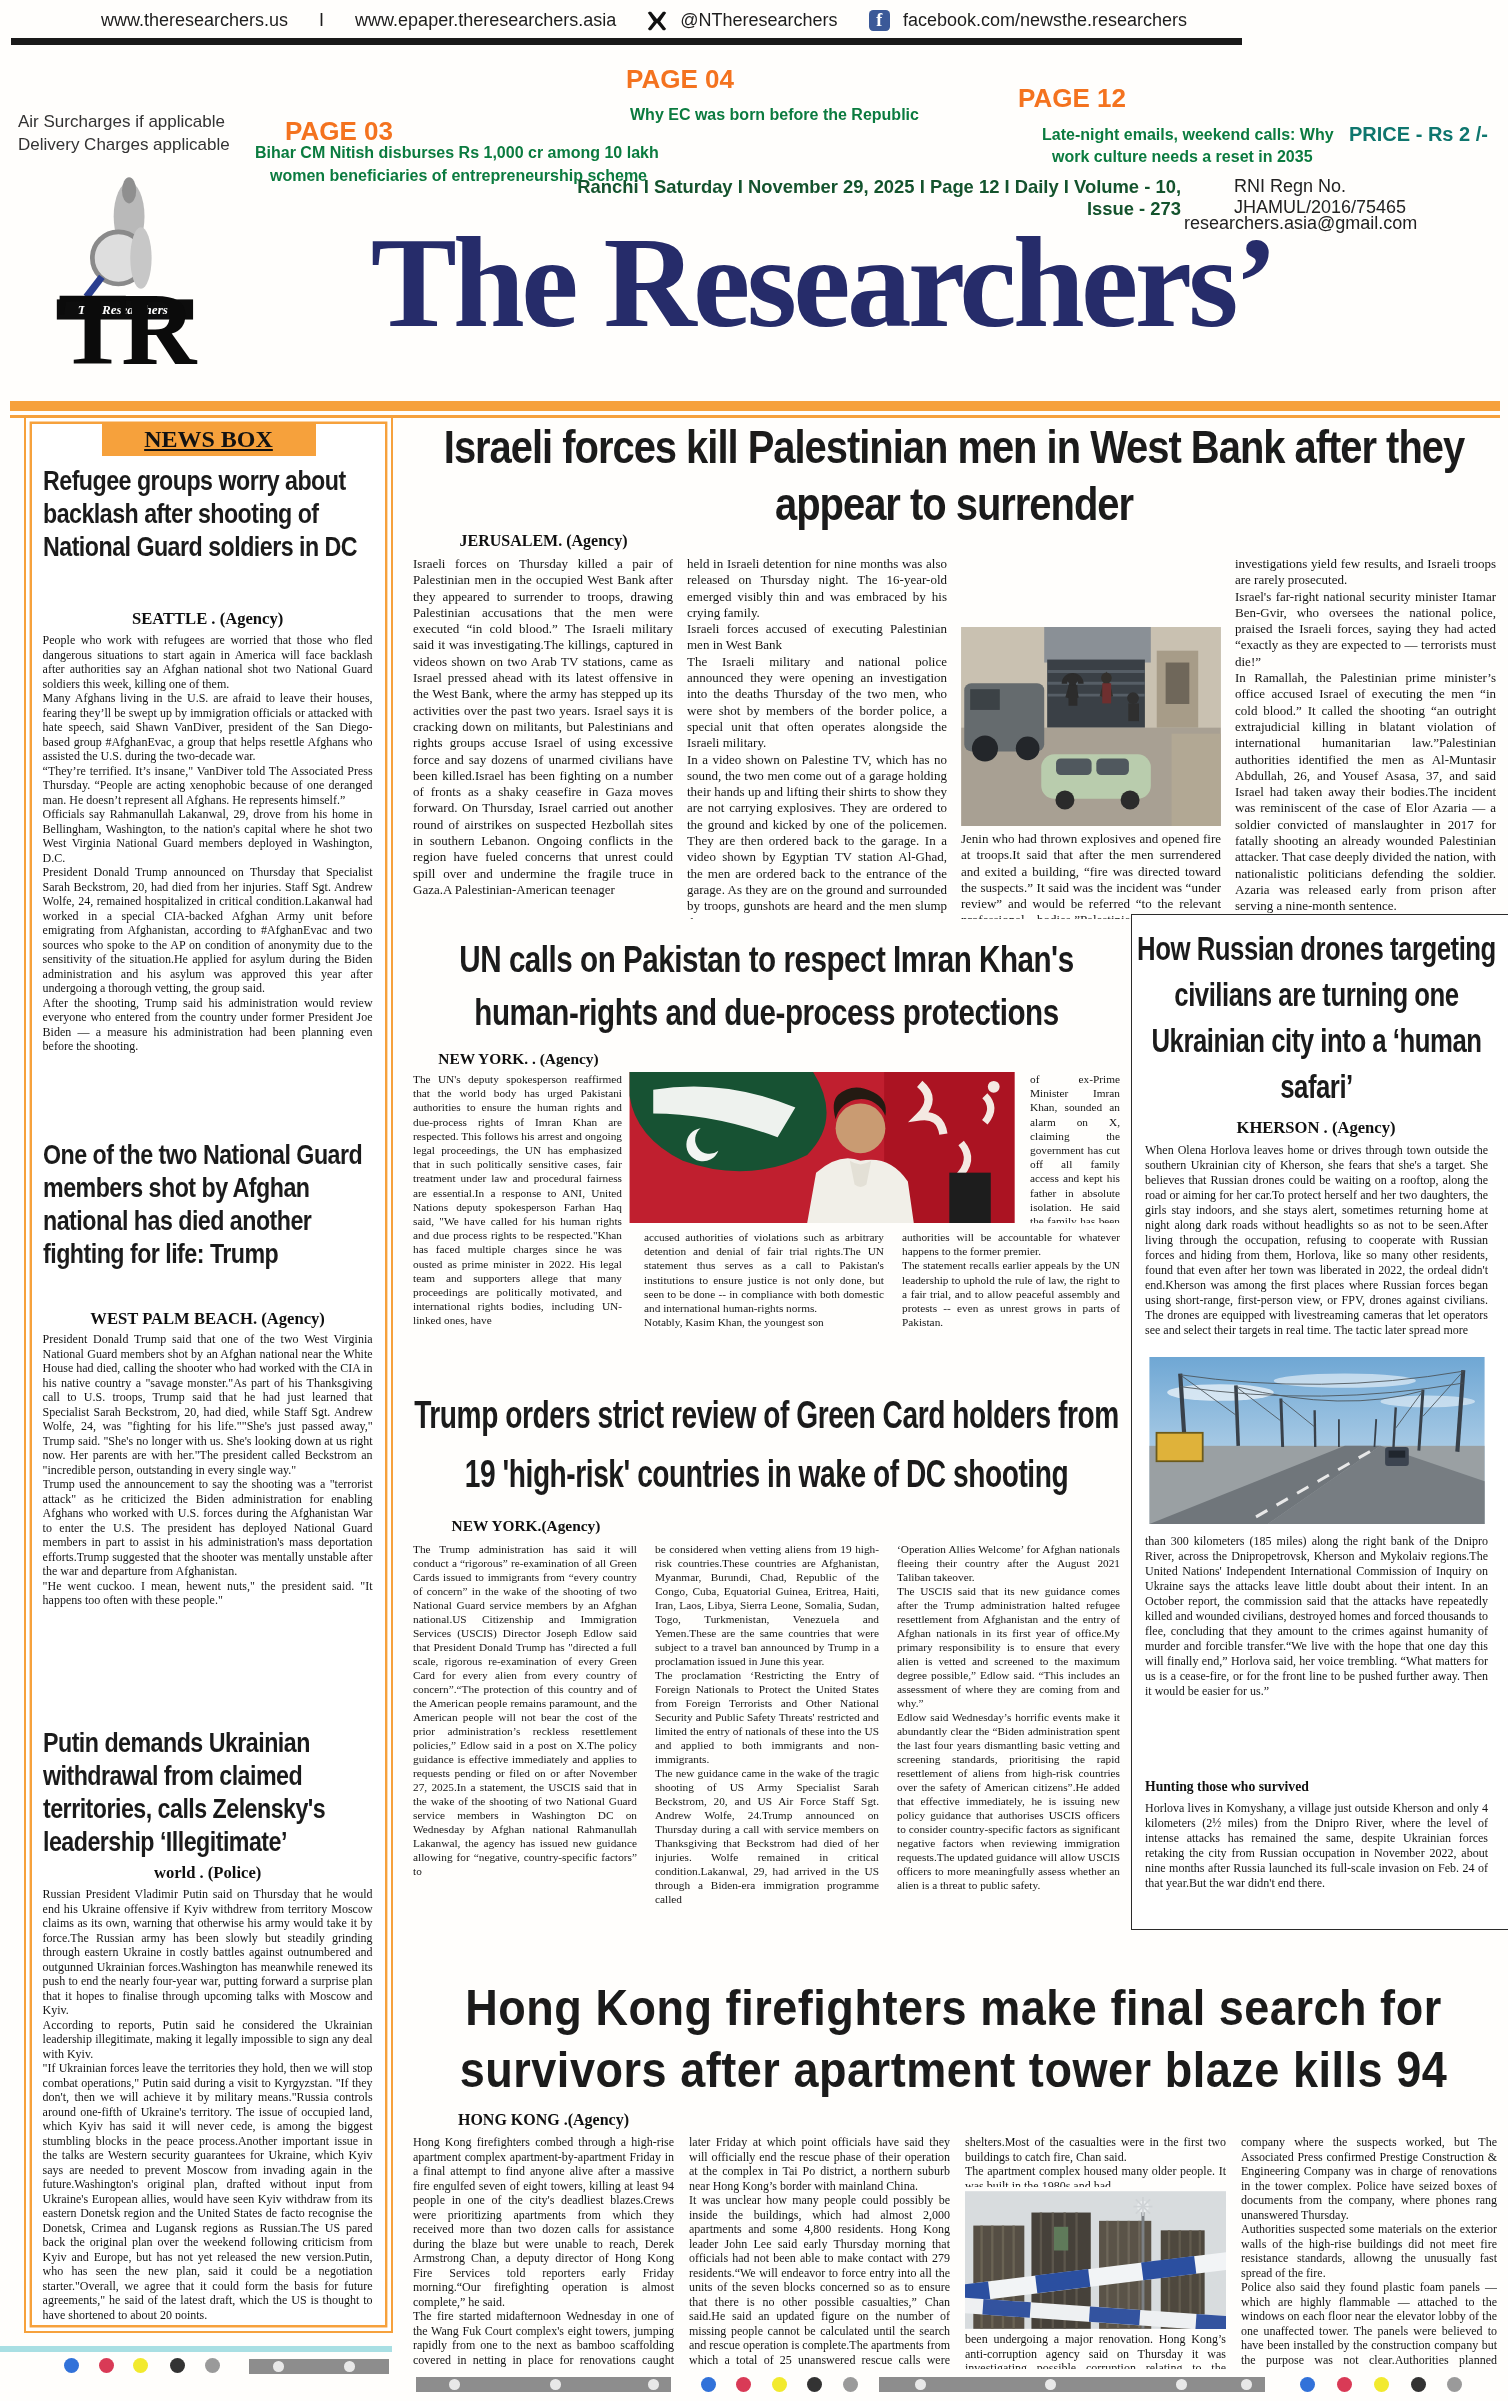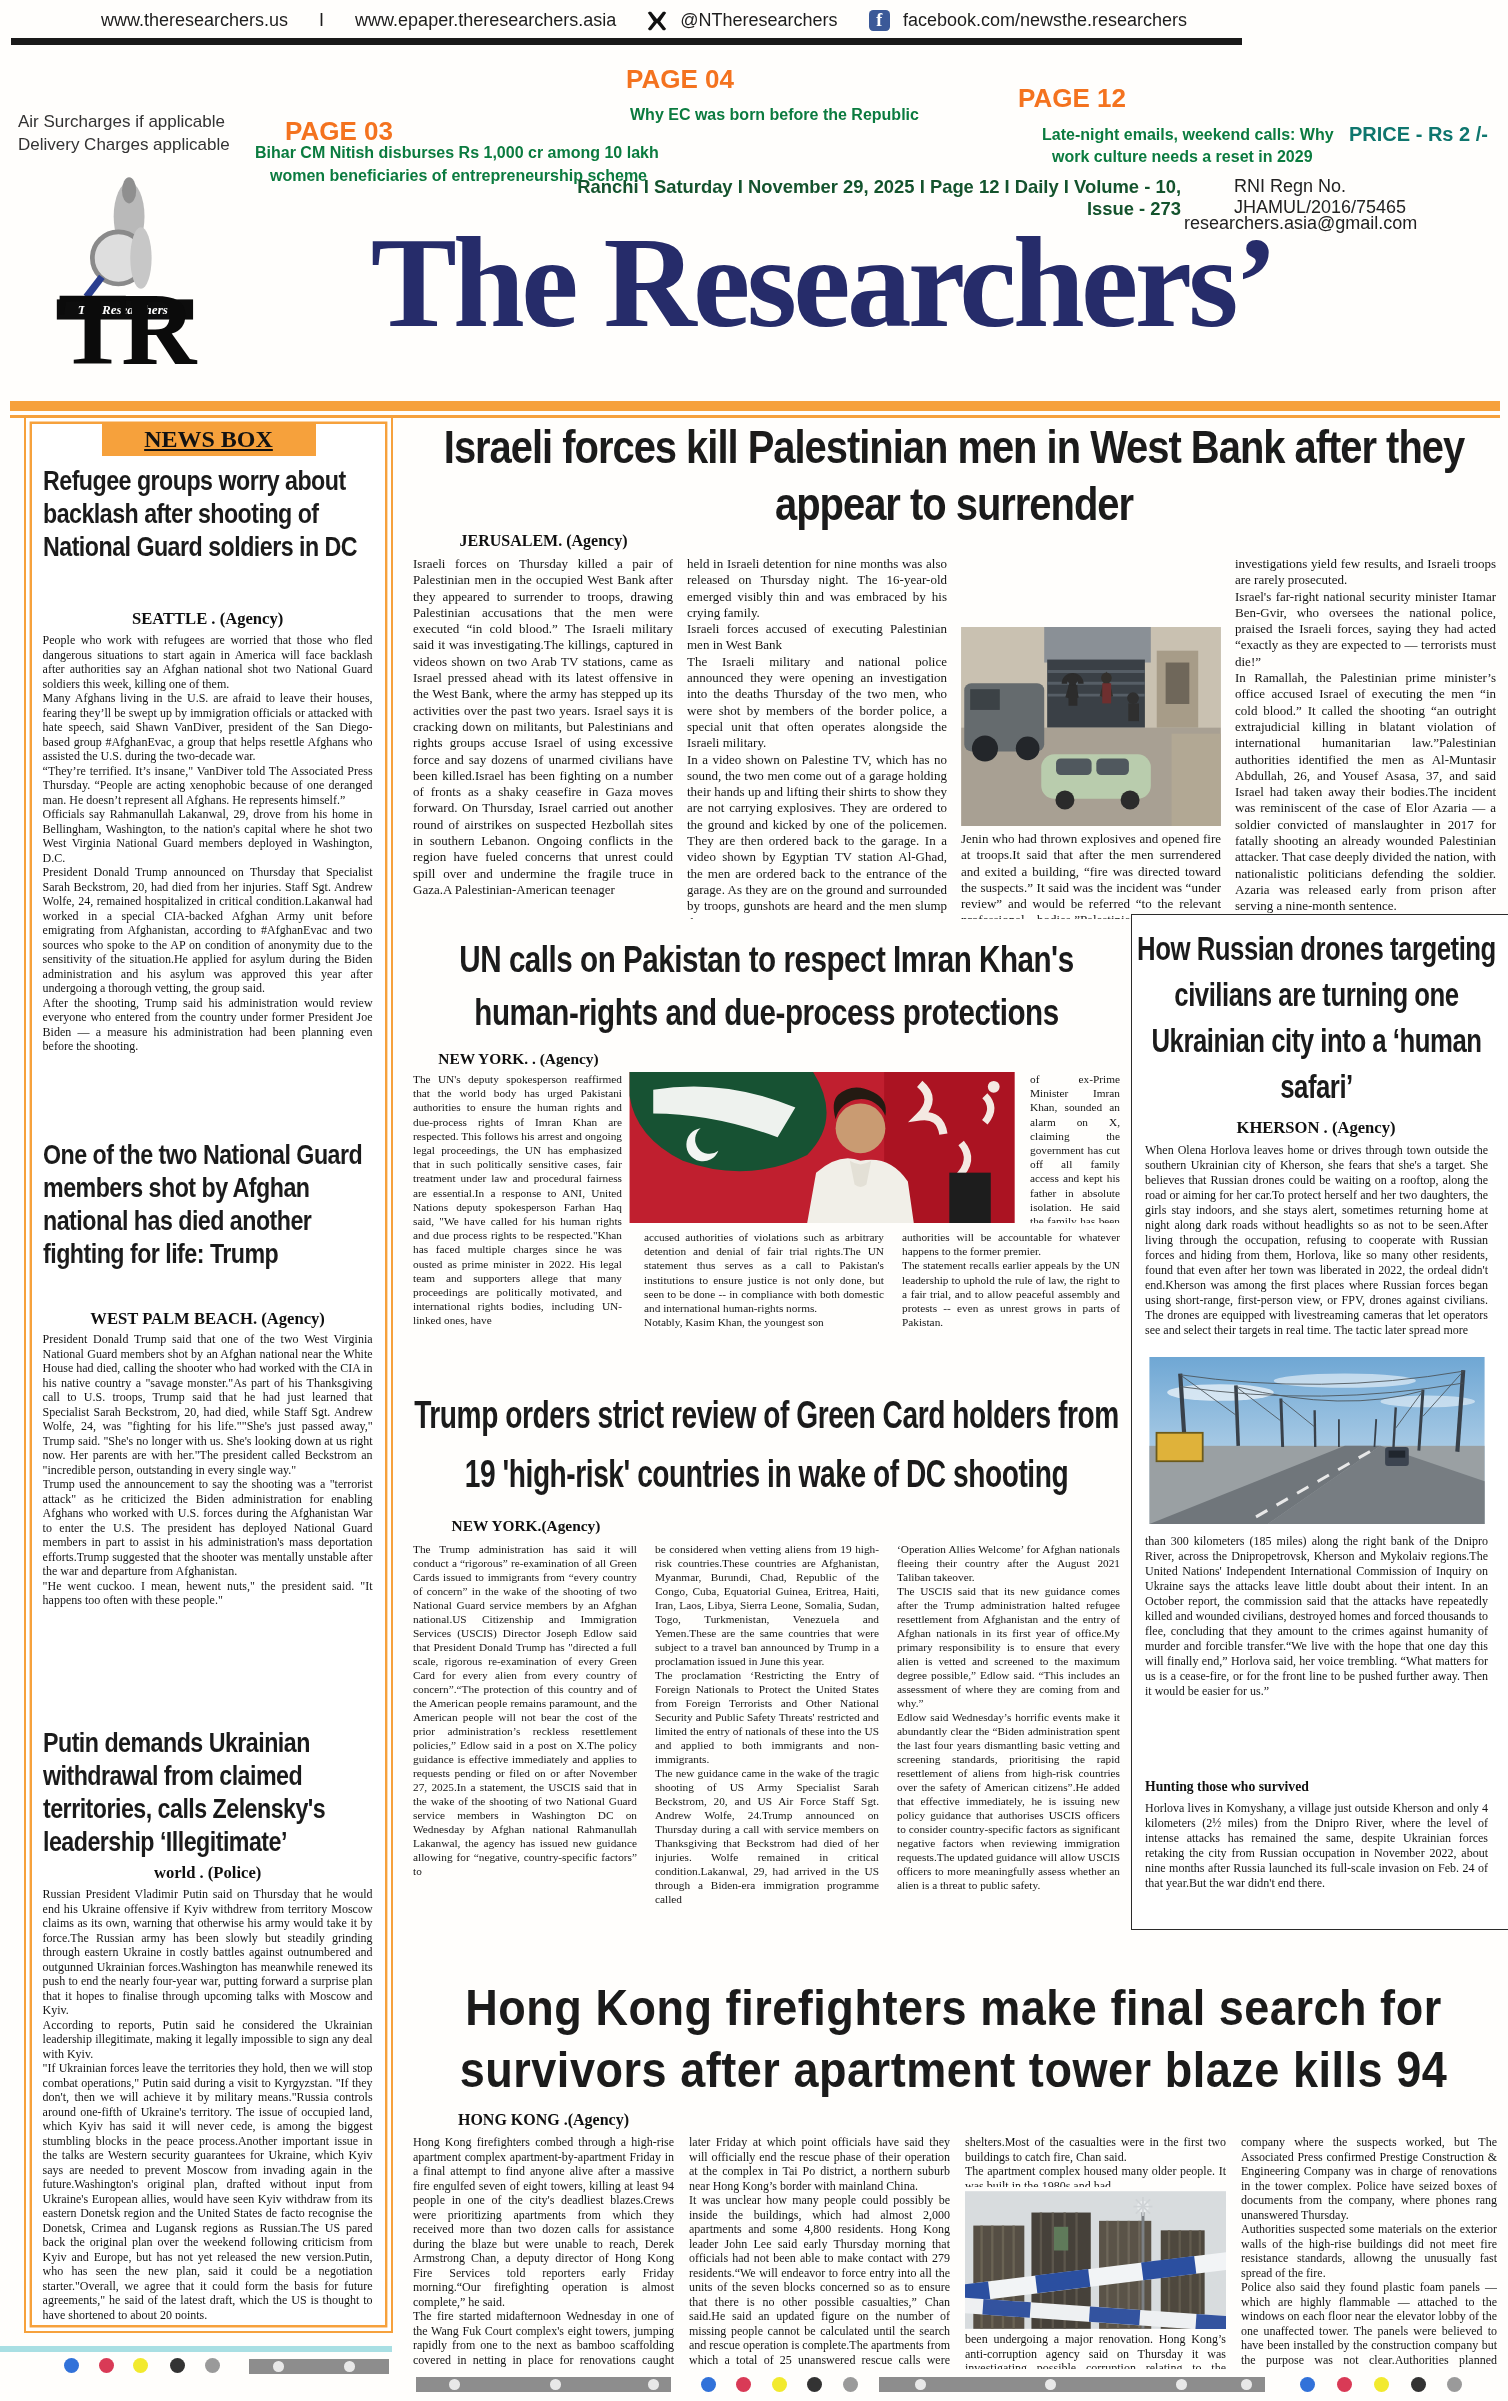--- a/index.html
+++ b/index.html
@@ -45,21 +45,21 @@
 
   <div class="abs promo-label" style="left:285px;top:116px;font-size:26px;">PAGE  03</div>
   <div class="abs promo-green" style="left:255px;top:144px;font-size:16px;">Bihar CM Nitish disburses Rs 1,000 cr among 10 lakh</div>
   <div class="abs promo-green" style="left:270px;top:167px;font-size:16px;">women beneficiaries of entrepreneurship scheme</div>
 
   <div class="abs promo-label" style="left:626px;top:64px;font-size:26px;">PAGE 04</div>
   <div class="abs promo-green" style="left:630px;top:106px;font-size:16px;">Why EC was born before the Republic</div>
 
   <div class="abs promo-label" style="left:1018px;top:83px;font-size:26px;">PAGE 12</div>
   <div class="abs promo-green" style="left:1042px;top:126px;font-size:16px;">Late-night emails, weekend calls: Why</div>
-  <div class="abs promo-green" style="left:1052px;top:148px;font-size:16px;">work culture needs a reset in 2029</div>
+  <div class="abs promo-green" style="left:1052px;top:148px;font-size:16px;">work culture needs a reset in 2035</div>
 
   <div class="abs sans" style="left:1349px;top:123px;font-size:20px;font-weight:bold;color:#0f766e;">PRICE - Rs 2 /-</div>
 
   <div class="abs sans" style="left:534px;top:176px;width:647px;text-align:right;font-size:18.4px;font-weight:bold;color:#14532d;">Ranchi  I  Saturday  I  November 29, 2025  I  Page 12  I  Daily  I  Volume - 10, Issue - 273</div>
   <div class="abs sans" style="left:1234px;top:176px;font-size:18px;color:#222;">RNI Regn No. JHAMUL/2016/75465</div>
   <div class="abs sans" style="left:1184px;top:213px;font-size:18px;color:#222;">researchers.asia@gmail.com</div>
 
   <div class="abs" style="left:52px;top:175px;width:153px;height:218px;">
     <svg width="153" height="218" viewBox="0 0 258 368">
       <ellipse cx="130" cy="70" rx="26" ry="58" fill="#b9b9b9"></ellipse>

